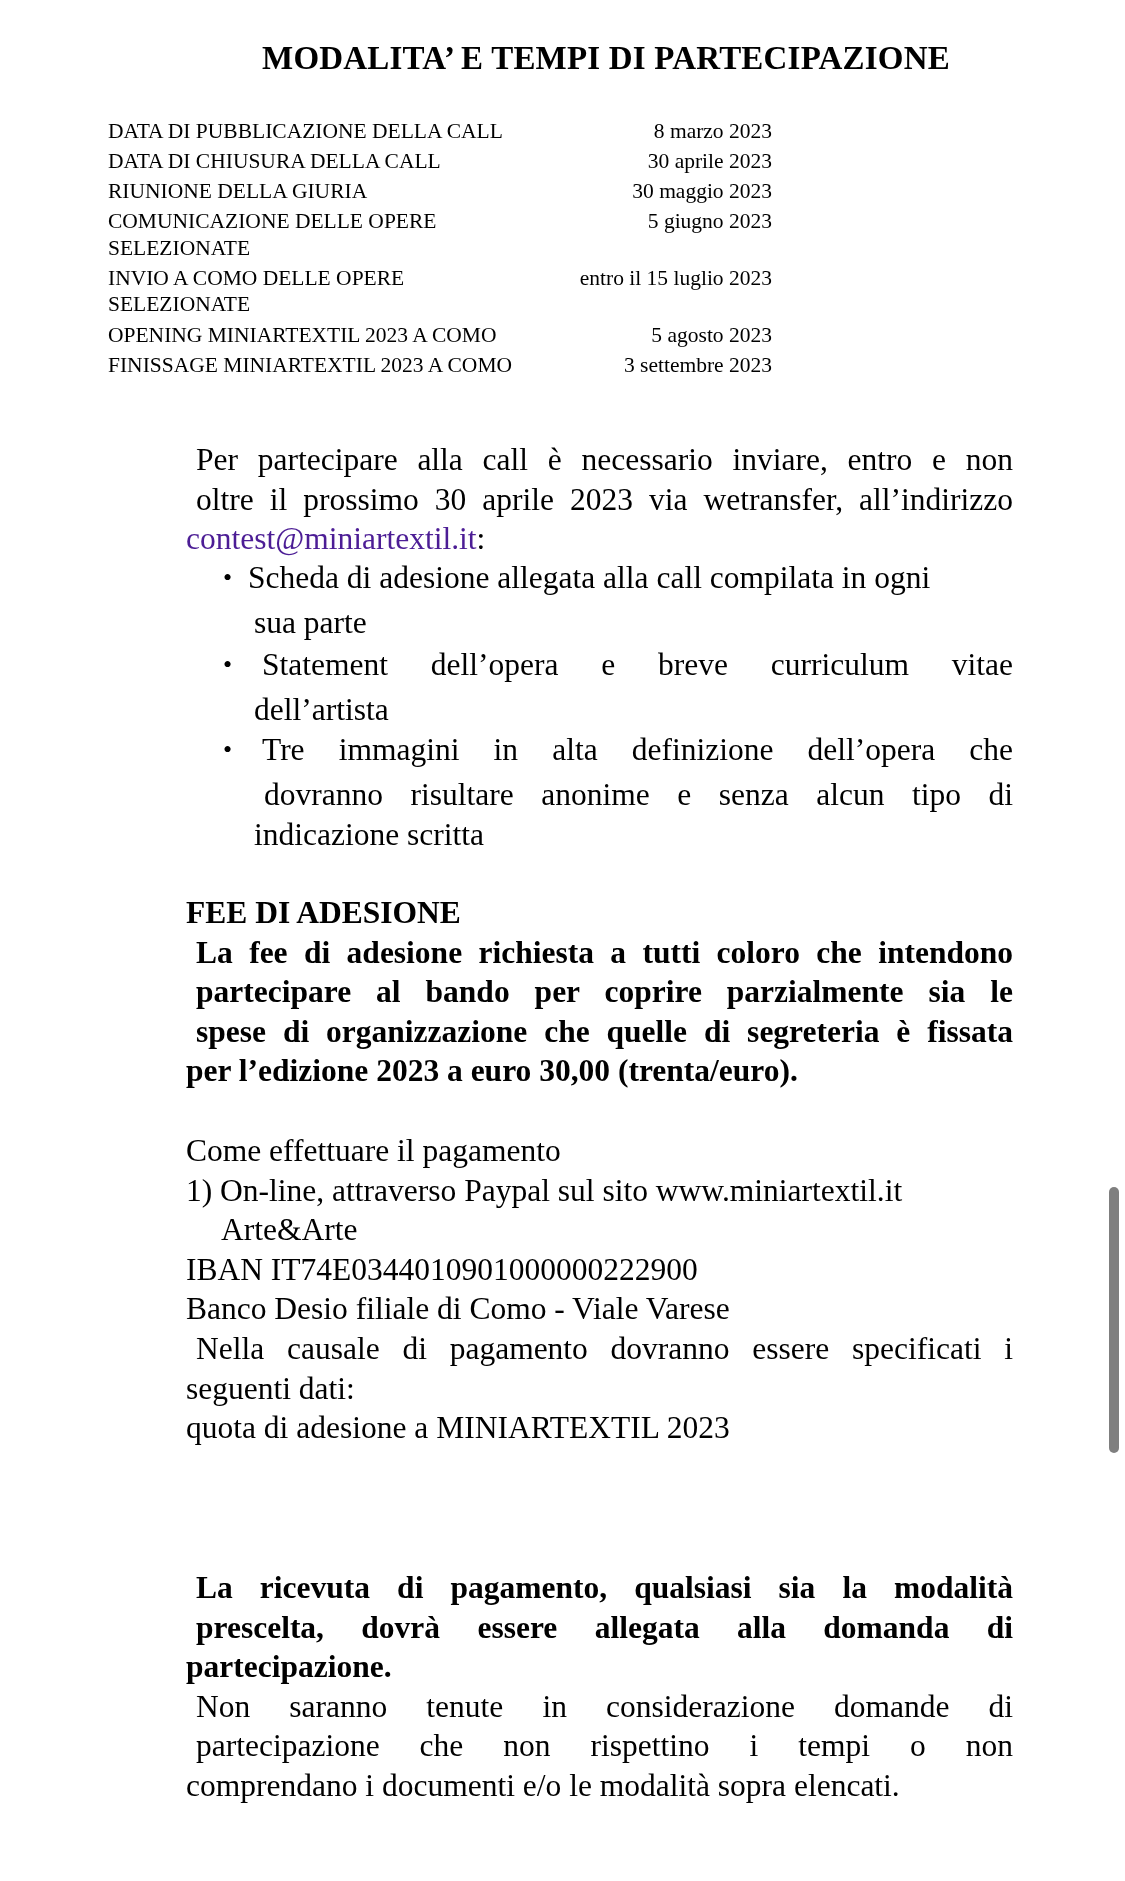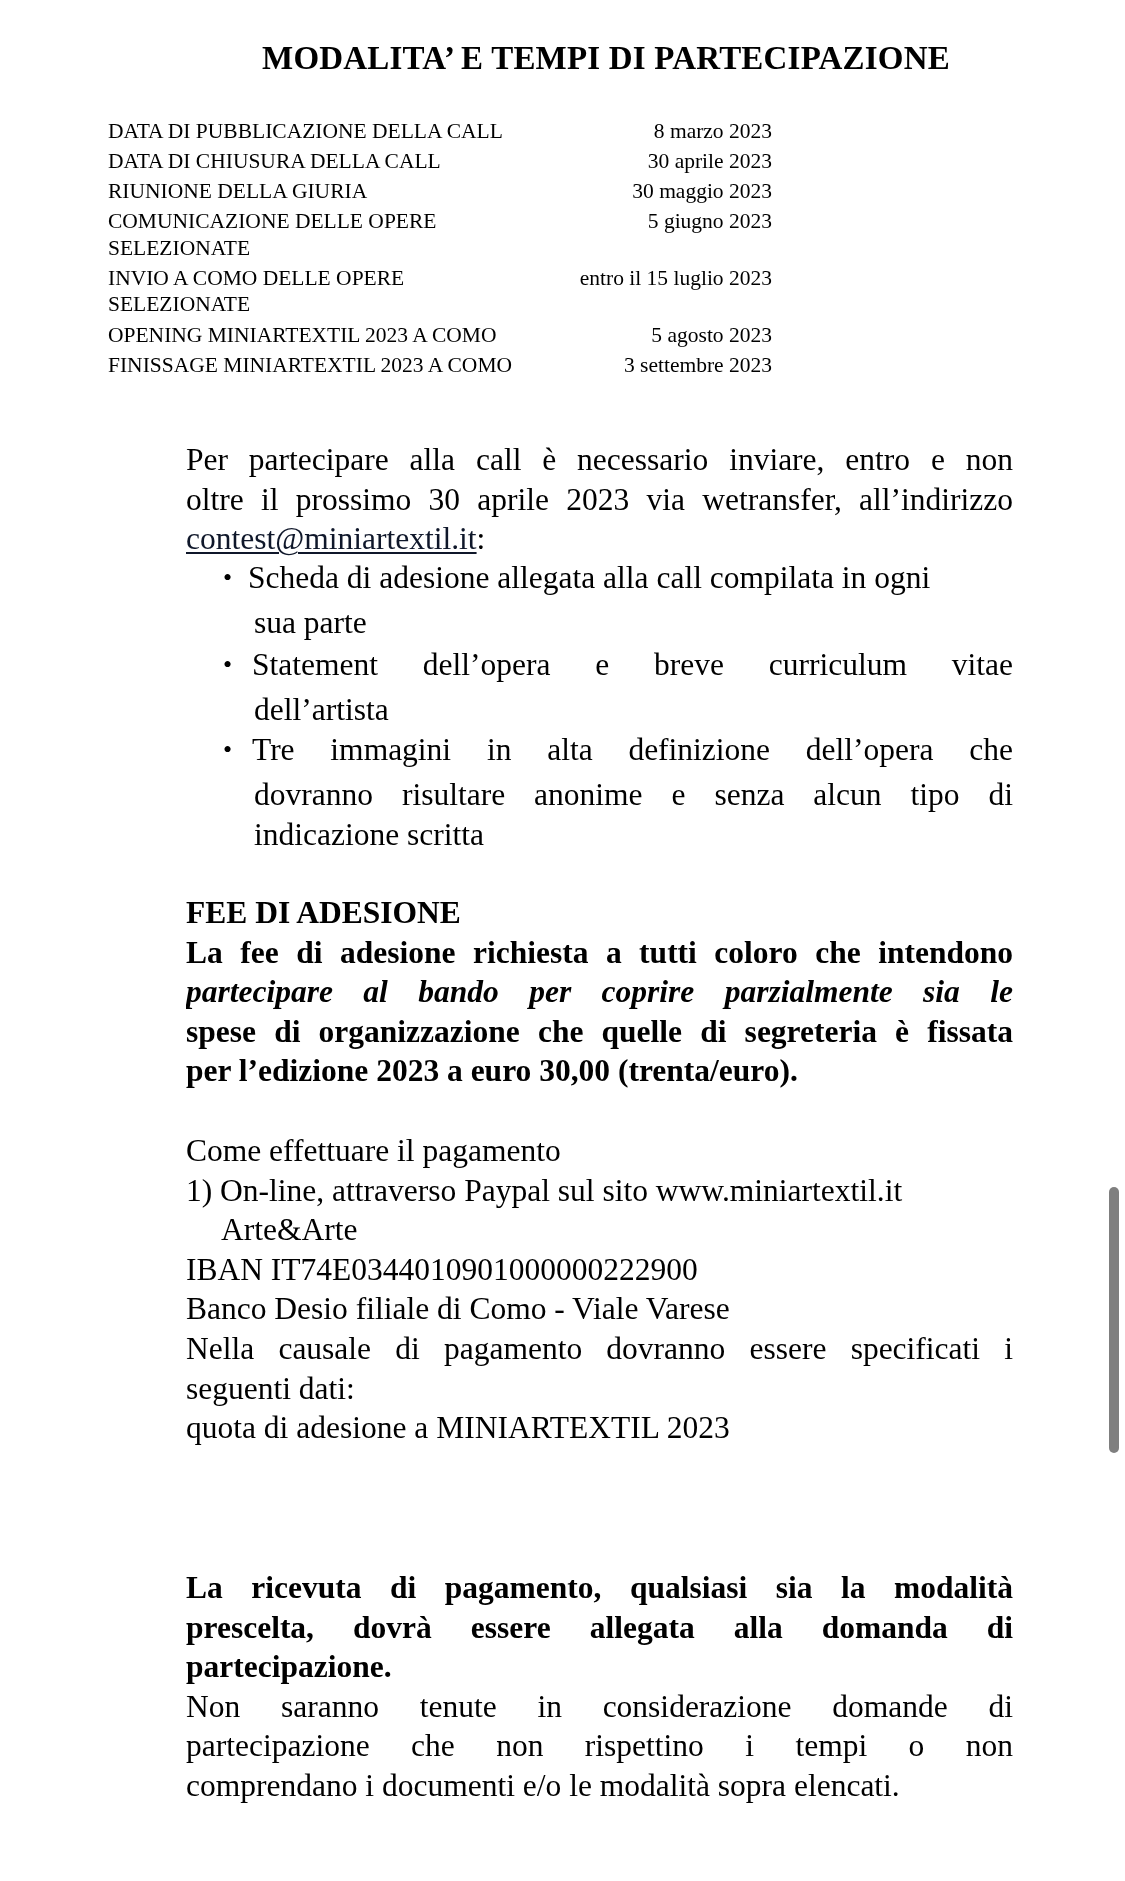--- a/index.html
+++ b/index.html
@@ -51,25 +51,25 @@
     display: block;
     white-space: nowrap;
   }
   .jline {
     display: block;
     text-align: justify;
     text-align-last: justify;
     white-space: normal;
     height: 39.6px;
     overflow: hidden;
+    margin-left: 10px;
   }
   .bold { font-weight: bold; }
   .link {
-    color: #0f172a;
-    text-decoration: underline;
+    color: #4c1d95;
     text-decoration-thickness: 1.5px;
     text-underline-offset: 3px;
     cursor: pointer;
   }
 
   
   .bullet-item { position: absolute; left: 0; width: 827px; }
   .bullet-dot {
     position: absolute;
     left: 37px;
@@ -148,21 +148,21 @@
     <span class="bullet-dot" style="top:0px">•</span>
     <span class="bullet-text jline" style="top: 0px; left: 66px; text-align-last: justify;">Tre immagini in alta definizione dell’opera che</span>
     <span class="bullet-cont jline" style="top: 45px; text-align-last: justify;">dovranno risultare anonime e senza alcun tipo di</span>
     <span class="bullet-cont line" style="top:85px">indicazione scritta</span>
   </div>
 </div>
 
 <div class="body-block bold" style="top:893px">
   <span class="line">FEE DI ADESIONE</span>
   <span class="jline" style="text-align-last: justify;">La fee di adesione richiesta a tutti coloro che intendono</span>
-  <span class="jline" style="text-align-last: justify; font-style: italic;">partecipare al bando per coprire parzialmente sia le</span>
+  <span class="jline" style="text-align-last: justify;">partecipare al bando per coprire parzialmente sia le</span>
   <span class="jline" style="text-align-last: justify;">spese di organizzazione che quelle di segreteria è fissata</span>
   <span class="line">per l’edizione 2023 a euro 30,00 (trenta/euro).</span>
 </div>
 
 <div class="body-block" style="top:1131px">
   <span class="line">Come effettuare il pagamento</span>
   <span class="line">1) On-line, attraverso Paypal sul sito www.miniartextil.it</span>
   <span class="line" style="padding-left:35px">Arte&amp;Arte</span>
   <span class="line">IBAN IT74E0344010901000000222900</span>
   <span class="line">Banco Desio filiale di Como - Viale Varese</span>

